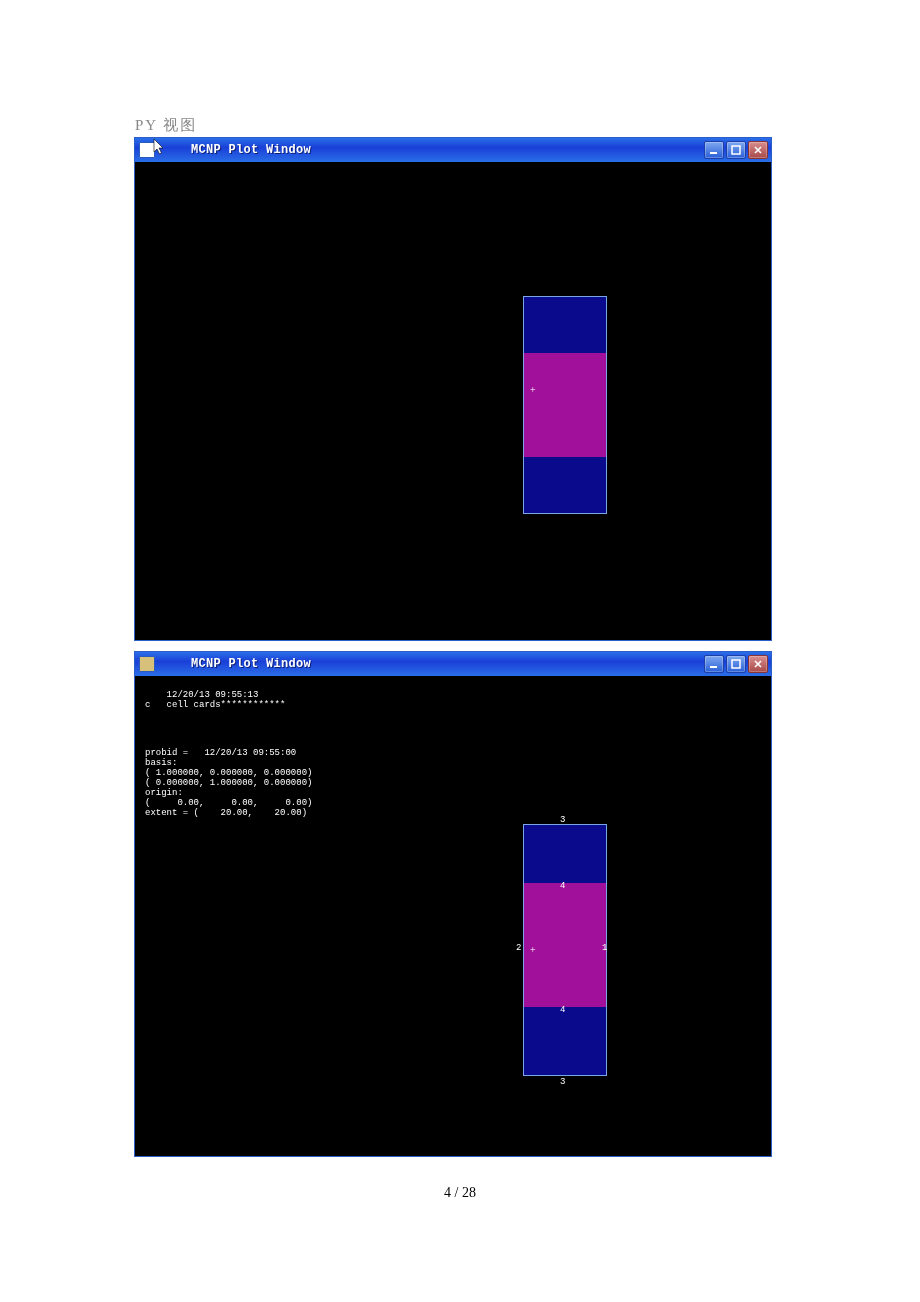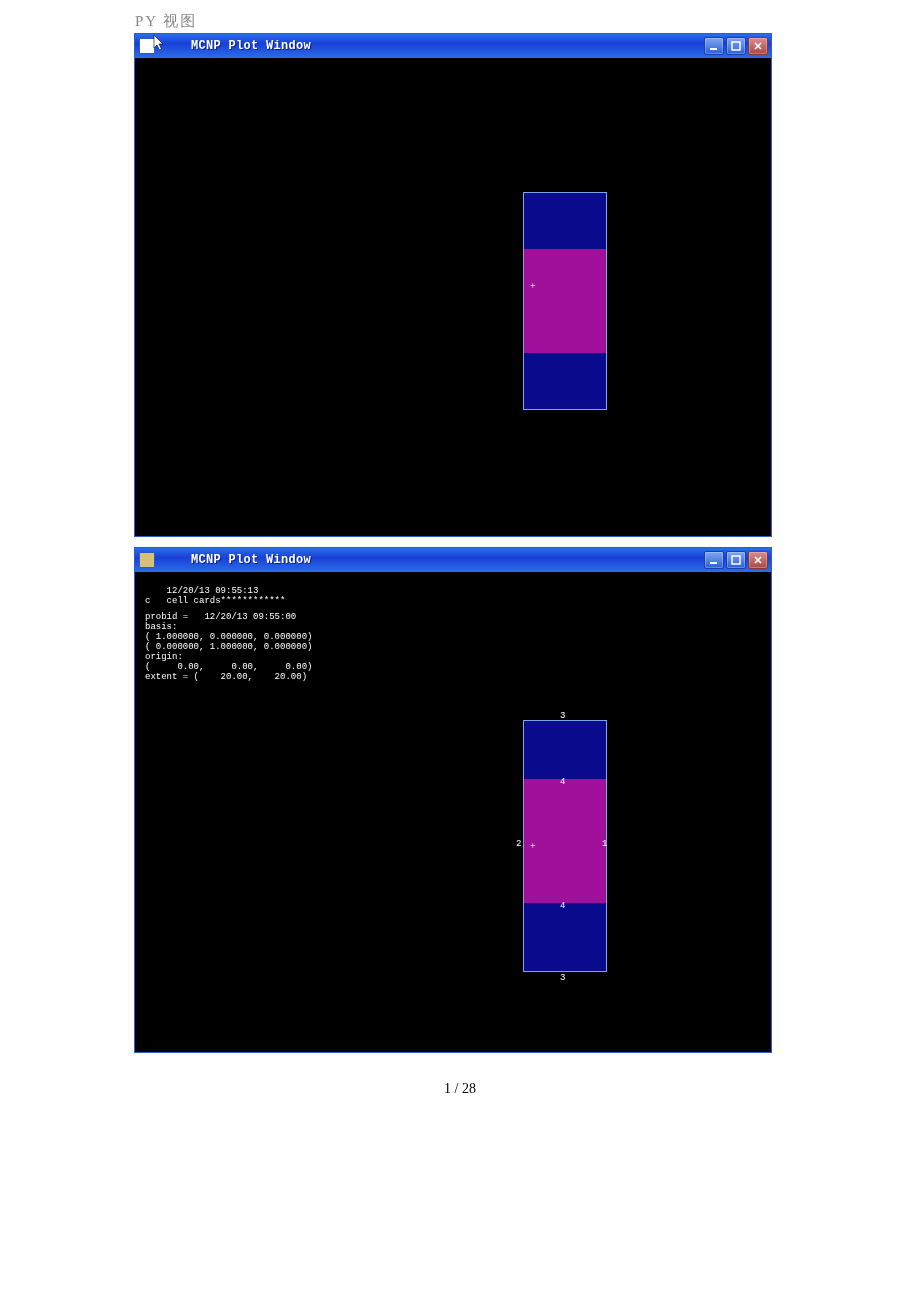--- a/index.html
+++ b/index.html
@@ -5,22 +5,23 @@
   body {
     margin: 0;
     background: #ffffff;
     font-family: "SimSun", "Times New Roman", serif;
     font-size: 14px;
     color: #000;
     width: 920px;
   }
   .page {
     width: 920px;
+    padding-top: 116px;
     padding-bottom: 40px;
-    margin: 12px auto;
+    margin: 0 auto;
     position: relative;
   }
   .view-label {
     margin-left: 135px;
     color: #888;
     font-size: 15px;
     margin-bottom: 2px;
     letter-spacing: 2px;
   }
   .window-frame {
@@ -215,21 +216,21 @@
         <div class="win-btn close">
           <svg width="10" height="10" viewBox="0 0 10 10">
               <path d="M2 2 L8 8 M8 2 L2 8" stroke="#fff" stroke-width="1.6"></path>
             </svg>
         </div>
       </div>
     </div>
     <div class="client-area two">
       <div class="term-block" style="top:14px;">    12/20/13 09:55:13
 c   cell cards************</div>
-      <div class="term-block" style="top:40px;">probid =   12/20/13 09:55:00
+      <div class="term-block" style="top:72px;">probid =   12/20/13 09:55:00
 basis:
 ( 1.000000, 0.000000, 0.000000)
 ( 0.000000, 1.000000, 0.000000)
 origin:
 (     0.00,     0.00,     0.00)
 extent = (    20.00,    20.00)</div>
 
       <div class="geom-stack stack2">
         <div class="cap top"></div>
         <div class="mid">
@@ -240,14 +241,14 @@
         <span class="annot" style="left:36px; top:-10px;">3</span>
         <span class="annot" style="left:36px; top:56px;">4</span>
         <span class="annot" style="left:-8px; top:118px;">2</span>
         <span class="annot" style="left:78px; top:118px;">1</span>
         <span class="annot" style="left:36px; top:180px;">4</span>
         <span class="annot" style="left:36px; top:252px;">3</span>
       </div>
     </div>
   </div>
 
-  <div class="page-num">1 / 28</div>
+  <div class="page-num">4 / 28</div>
 </div>
 
 </body></html>

